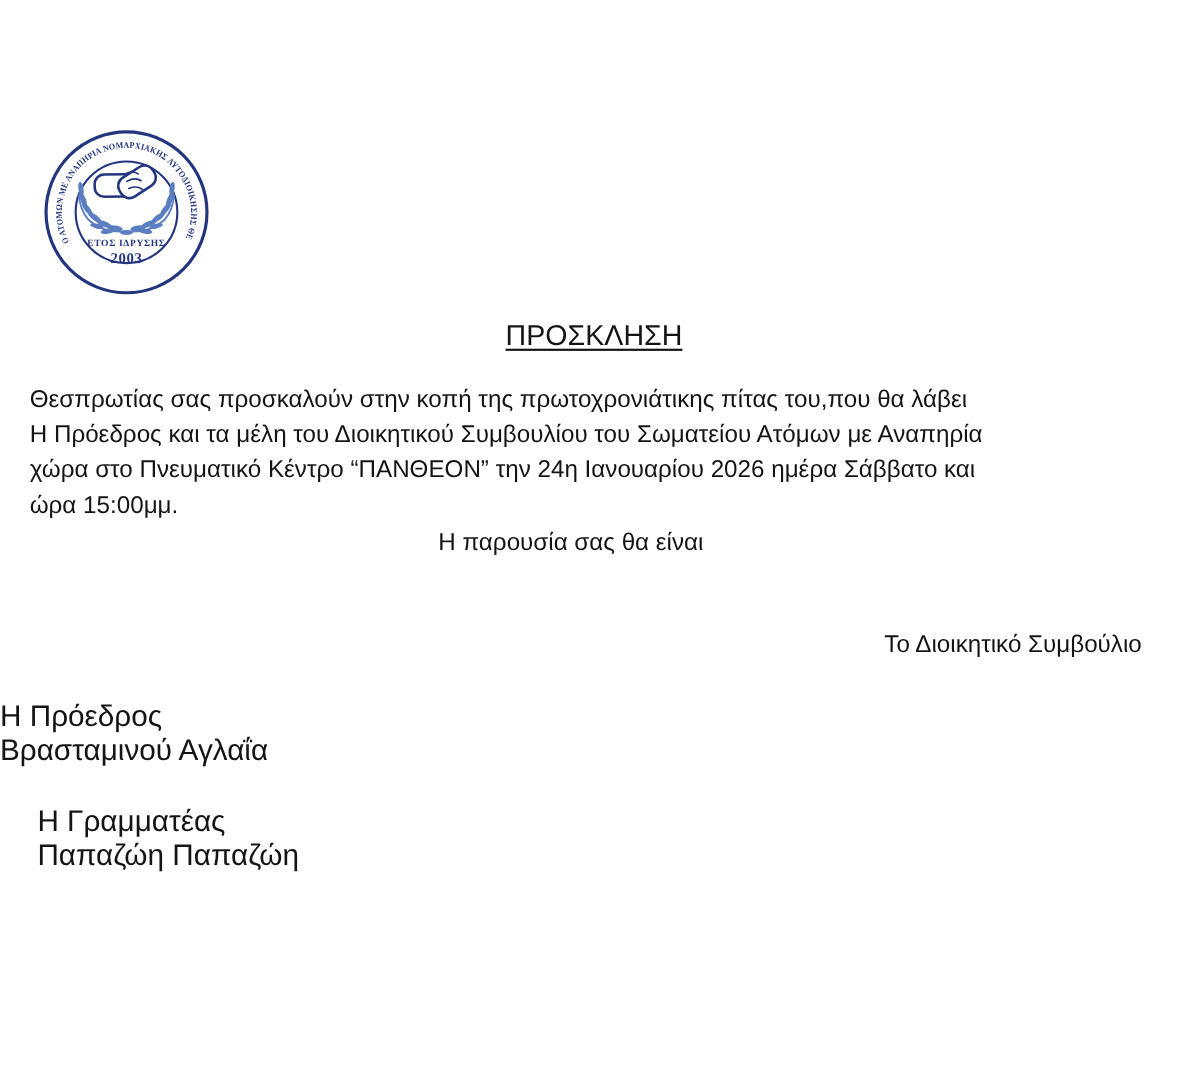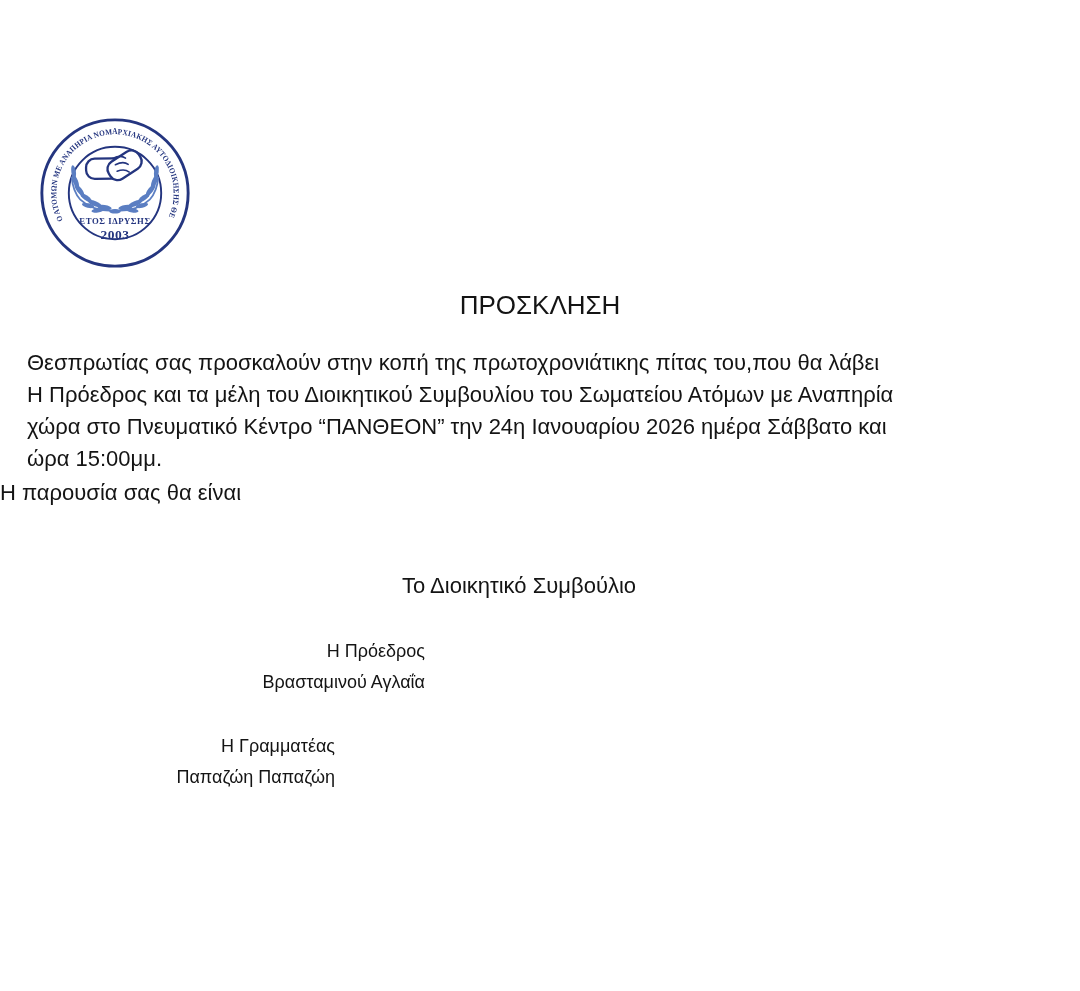--- a/index.html
+++ b/index.html
@@ -48,55 +48,56 @@
   }
   .title{
     position:absolute;
     left:0; right:0;
     top:289px;
     margin:0;
     text-align:center;
     font-size:26px;
     font-weight:400;
     line-height:33px;
+    text-decoration:underline;
     text-underline-offset:3px;
     text-decoration-thickness:2px;
     color:var(--ink);
   }
   .body-par{
     position:absolute;
     left:27px;
     top:347px;
     width:1040px;
     font-size:22px;
     line-height:32px;
     white-space:nowrap;
   }
   .center-lines{
     position:absolute;
     left:0;
     top:477px;
     width:1038px;
-    text-align:left;
+    text-align:center;
     font-size:22px;
     line-height:32px;
   }
   .board-line{
     position:absolute;
     left:0;
     top:570px;
     width:1038px;
-    text-align:center;
+    text-align:right;
     font-size:22px;
     line-height:32px;
   }
   .sig{
     position:absolute;
-    text-align:right;
-    font-size:18px;
+    text-align:left;
+    font-size:27px;
     line-height:31px;
     white-space:nowrap;
   }
   .sig-president{ left:0; top:636px; width:425px; }
   .sig-secretary{ left:0; top:731px; width:301px;padding-left:34px; }
 </style>
 </head>
 <body>
 
 <div class="page">

